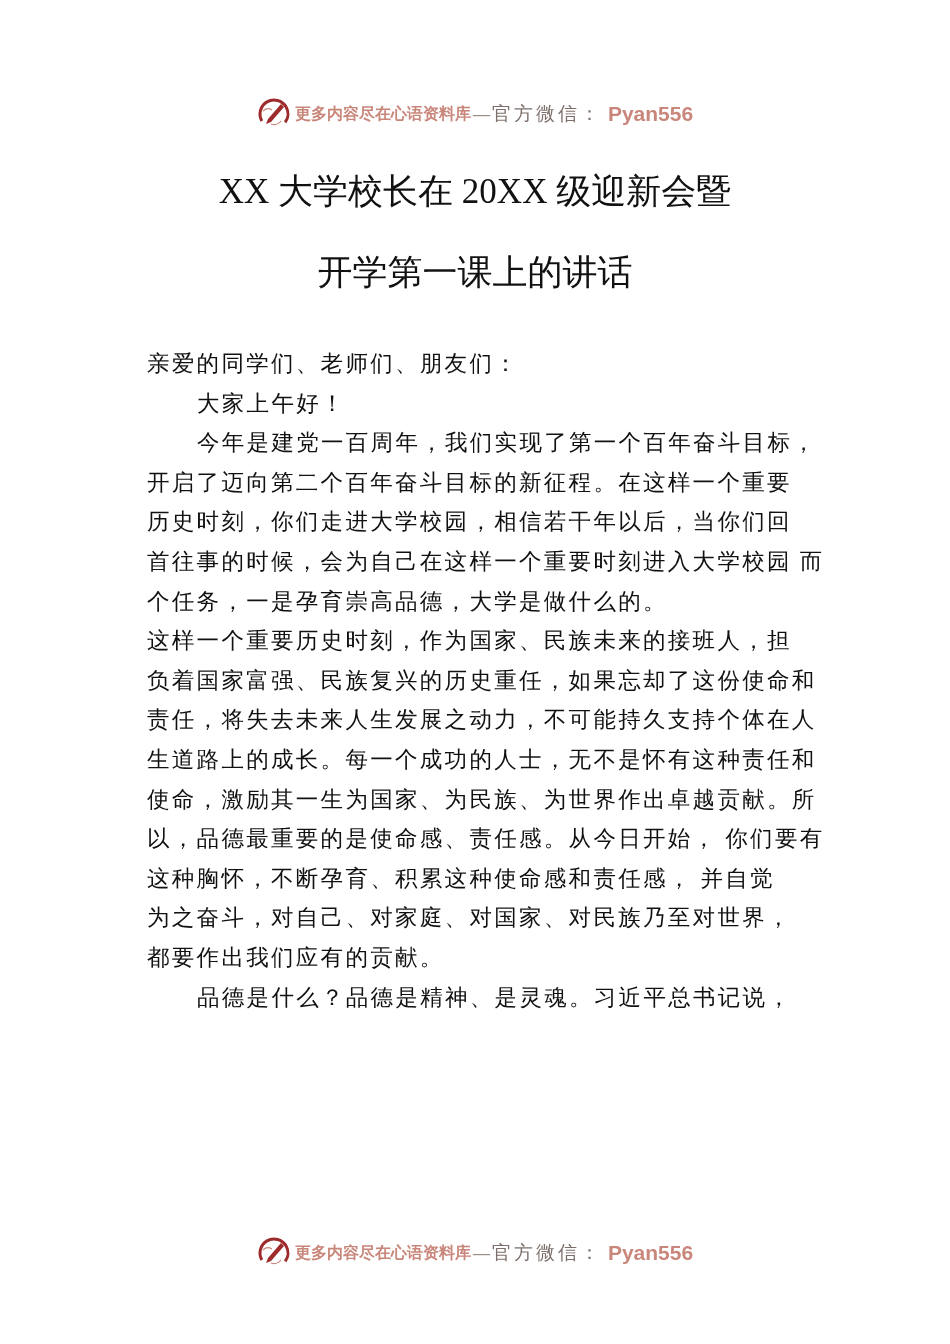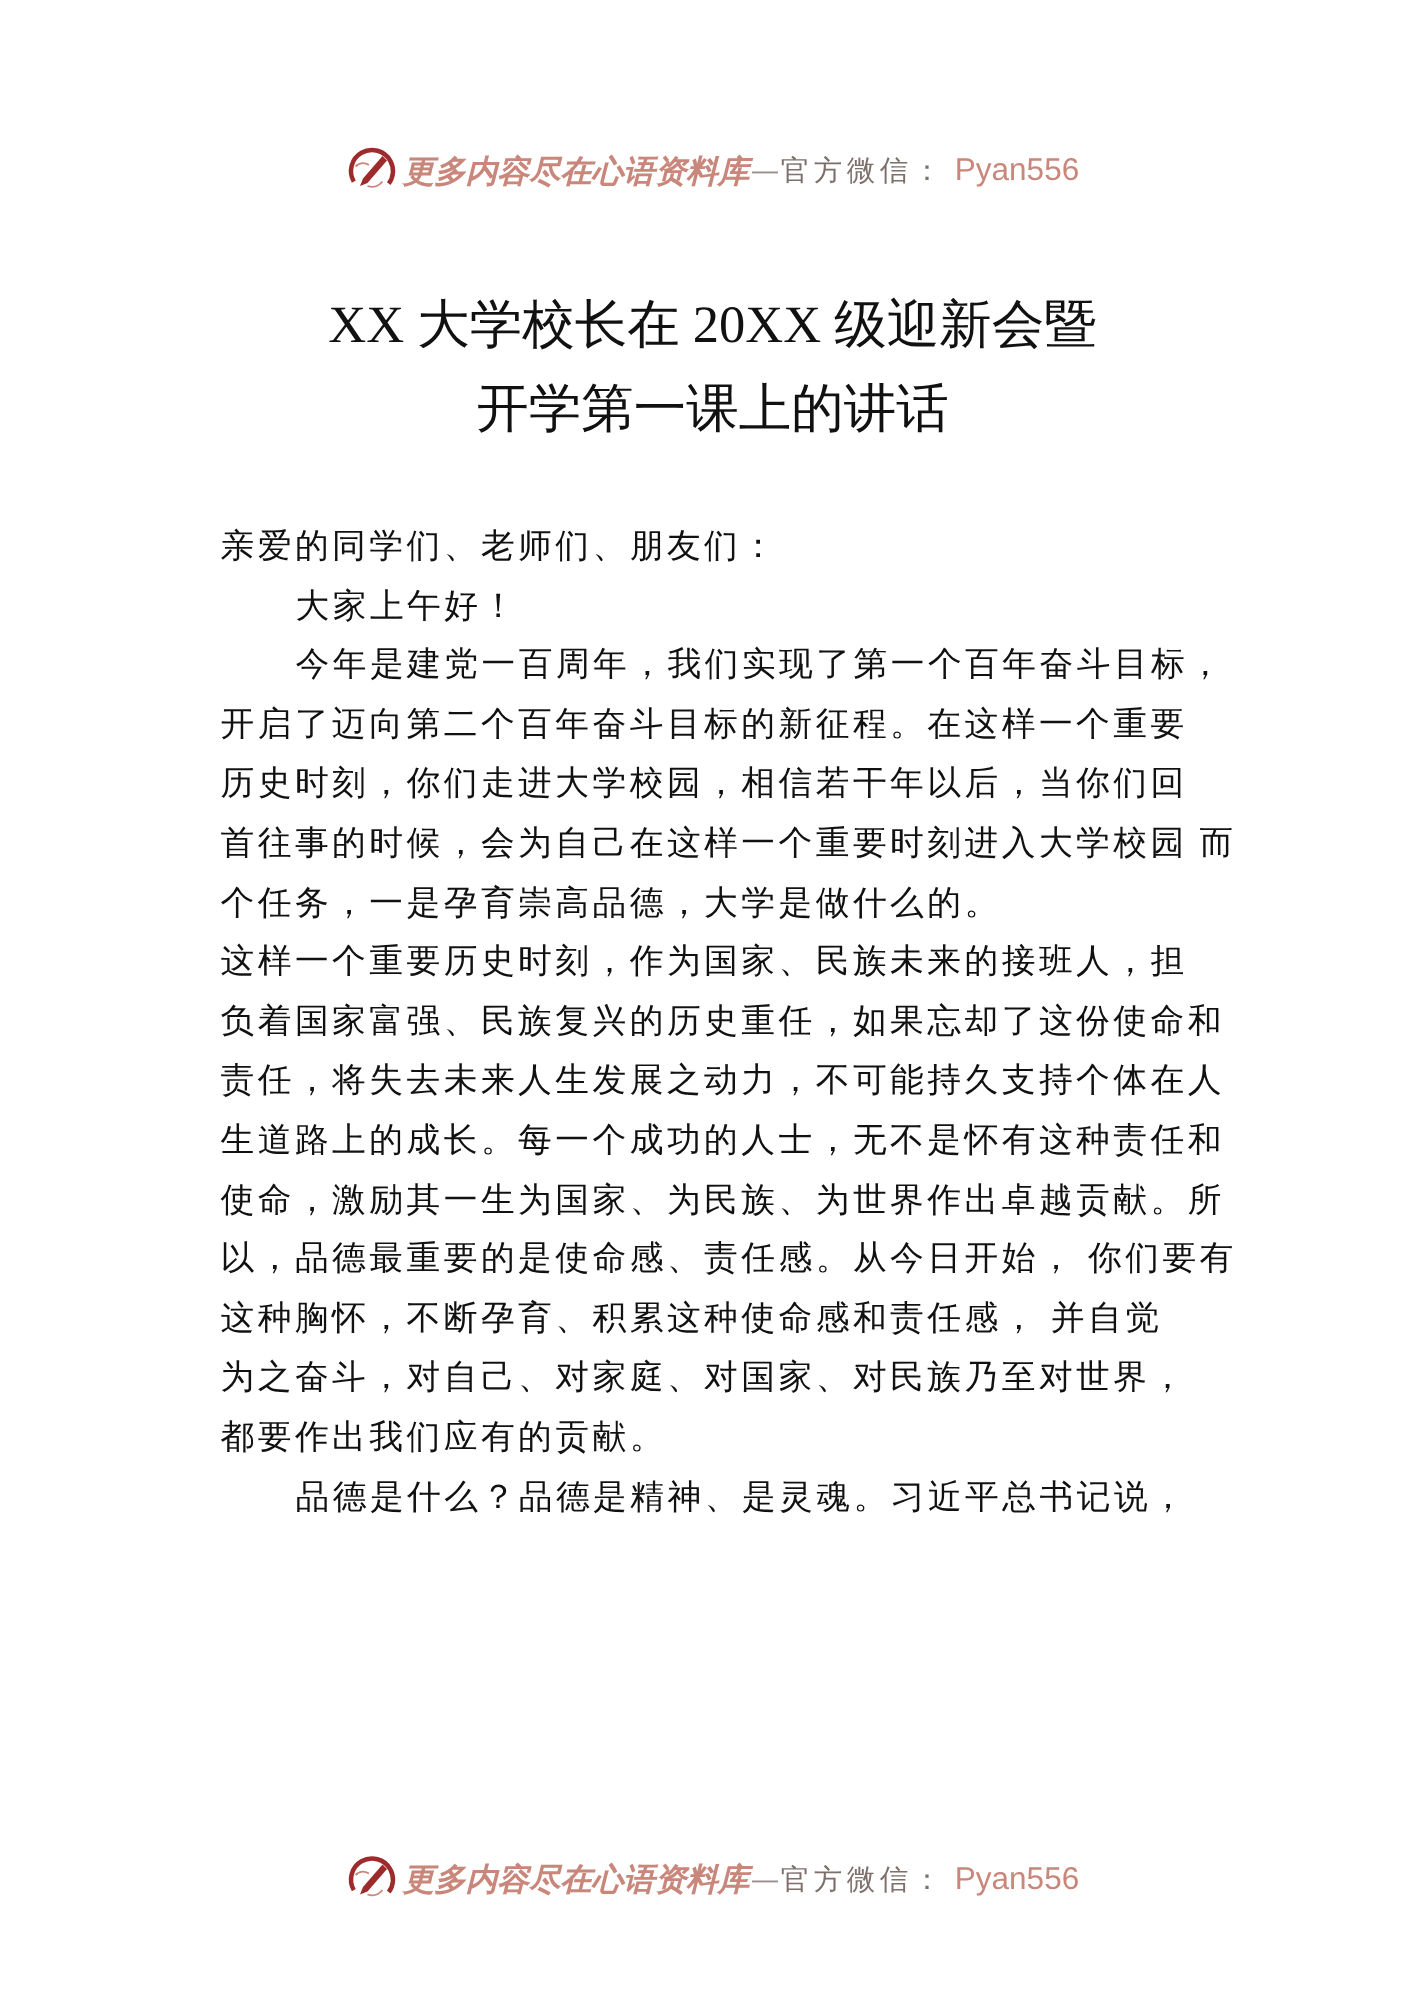--- a/index.html
+++ b/index.html
@@ -27,55 +27,55 @@
     .banner-top { top: 94px; }
     .banner-bottom { top: 1233px; }
     .banner-icon {
       width: 34px;
       height: 34px;
       margin-right: 4px;
       display: inline-block;
     }
     .banner-text {
       font-family: "DejaVu Serif", "Liberation Serif", serif;
-      font-size: 21px;
+      font-size: 16px;
       color: #c9867a;
       font-weight: bold;
       letter-spacing: 0px;
-      font-style: italic;
     }
     .banner-dash {
       color: #9b8f8a;
       font-size: 19px;
       margin: 0 1px;
     }
     .banner-wechat {
       font-family: "DejaVu Serif", "Liberation Serif", serif;
       font-size: 19px;
       color: #7d706b;
       letter-spacing: 3px;
     }
     .banner-id {
       font-family: "Liberation Sans", sans-serif;
       font-size: 21px;
       color: #c9867a;
       margin-left: 6px;
+      font-weight: bold;
     }
     .title {
       position: absolute;
       left: 0;
       width: 950px;
       text-align: center;
       font-family: "Liberation Serif", "DejaVu Serif", serif;
       font-size: 35px;
       color: #111;
       line-height: 1;
       white-space: nowrap;
     }
-    .title-line-1 { top: 199px; text-align: center; }
+    .title-line-1 { top: 174px; text-align: center; }
     .title-line-2 { top: 255px; }
     .body-text {
       position: absolute;
       left: 147px;
       top: 344px;
       width: 690px;
       font-family: Liberation Serif, serif;
       font-size: 22.5px;
       line-height: 39.6px;
       color: #111;

